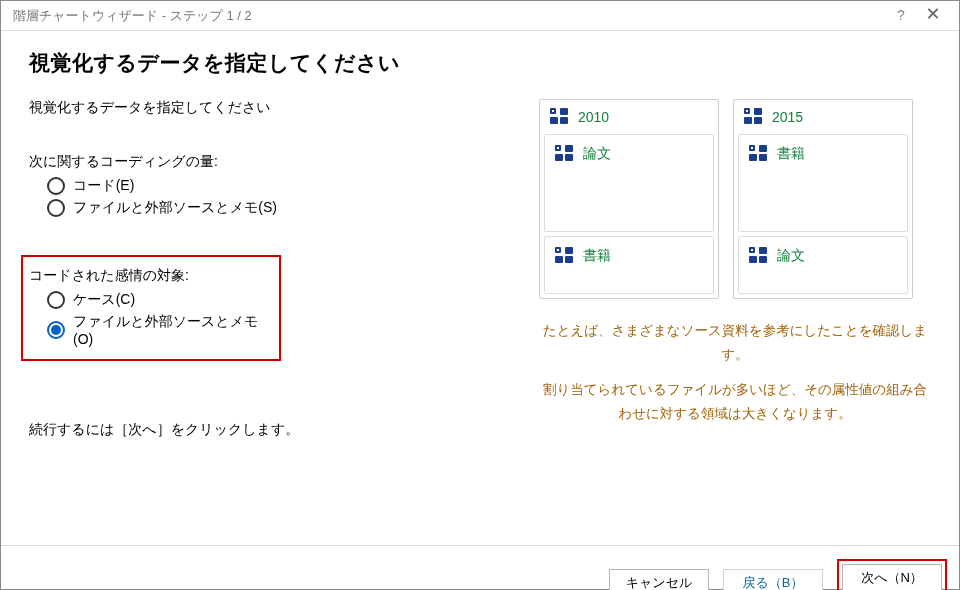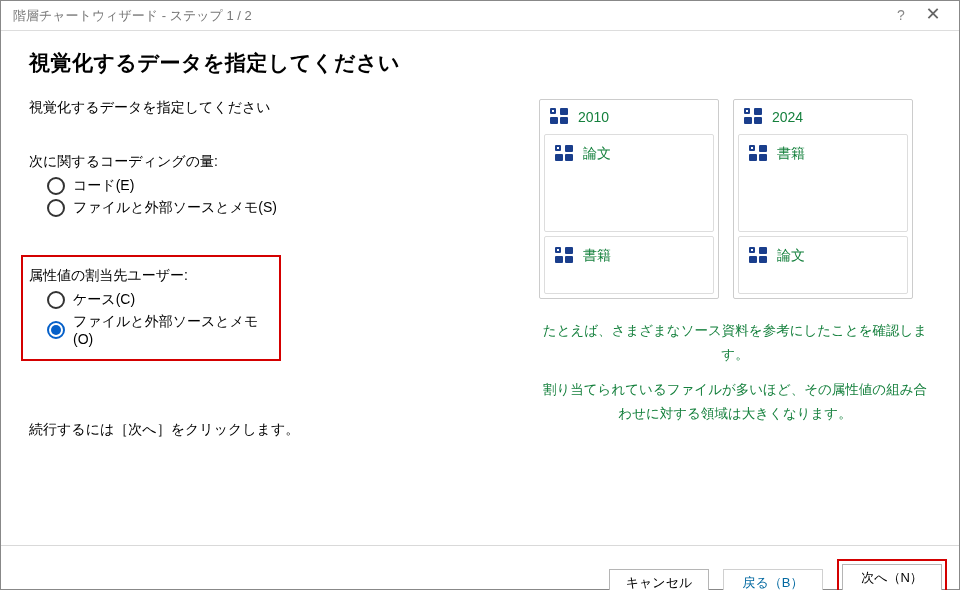--- a/index.html
+++ b/index.html
@@ -33,21 +33,21 @@
   .preview-sub.tall { height: 98px; align-items: flex-start; padding-top: 10px; }
   .preview-sub.short { height: 58px; align-items: flex-start; padding-top: 10px; }
   .icon-grid { width: 20px; height: 18px; position: relative; flex-shrink: 0; }
   .icon-grid span { position: absolute; background: #1a3e8c; }
   .icon-grid .tl { width: 8px; height: 7px; top: 0; left: 0; border-radius: 1px; }
   .icon-grid .tr { width: 8px; height: 7px; top: 0; left: 10px; border-radius: 1px; }
   .icon-grid .bl { width: 8px; height: 7px; top: 9px; left: 0; border-radius: 1px; }
   .icon-grid .br { width: 8px; height: 7px; top: 9px; left: 10px; border-radius: 1px; }
   .icon-grid.head .tl { width: 6px; height: 6px; background: transparent; border: 2px solid #1a3e8c; }
   .preview-label { font-size: 14px; color: #15803d; }
-  .desc { text-align: center; font-size: 13.5px; line-height: 1.8; color: #15803d; }
+  .desc { text-align: center; font-size: 13.5px; line-height: 1.8; color: #a16207; }
 
   .footer { height: 52px; border-top: 1px solid #d9d9d9; display: flex; align-items: flex-end; justify-content: flex-end; padding: 0 12px; gap: 14px; margin-top: 8px; }
   .btn { min-width: 100px; height: 28px; border: 1px solid #b5b5b5; background: #fff; font-size: 13px; display: inline-flex; align-items: center; justify-content: center; padding: 0 14px; }
   .btn.disabled { color: #0369a1; border-color: #d0d0d0; }
   .btn-highlight { border: 2px solid #d40000; padding: 3px; display: inline-block; }
 </style>
 </head>
 <body>
 
 <div class="window">
@@ -71,21 +71,21 @@
             <span class="radio-label">コード(E)</span>
           </div>
           <div class="radio-row">
             <span class="radio"></span>
             <span class="radio-label">ファイルと外部ソースとメモ(S)</span>
           </div>
         </div>
 
 
         <div class="group3">
-          <div class="group-label">属性値の割当先ユーザー:</div>
+          <div class="group-label">コードされた感情の対象:</div>
           <div class="radio-row">
             <span class="radio"></span>
             <span class="radio-label">ケース(C)</span>
           </div>
           <div class="radio-row">
             <span class="radio selected"></span>
             <span class="radio-label">ファイルと外部ソースとメモ(O)</span>
           </div>
         </div>
 
@@ -124,21 +124,21 @@
             </div>
           </div>
           <div class="preview-col">
             <div class="preview-head">
               <span class="icon-grid head">
                   <span class="tl"></span>
                   <span class="tr"></span>
                   <span class="bl"></span>
                   <span class="br"></span>
                 </span>
-              <span class="preview-label">2024</span>
+              <span class="preview-label">2015</span>
             </div>
             <div class="preview-sub tall">
               <span class="icon-grid head">
                   <span class="tl"></span>
                   <span class="tr"></span>
                   <span class="bl"></span>
                   <span class="br"></span>
                 </span>
               <span class="preview-label">書籍</span>
             </div>

